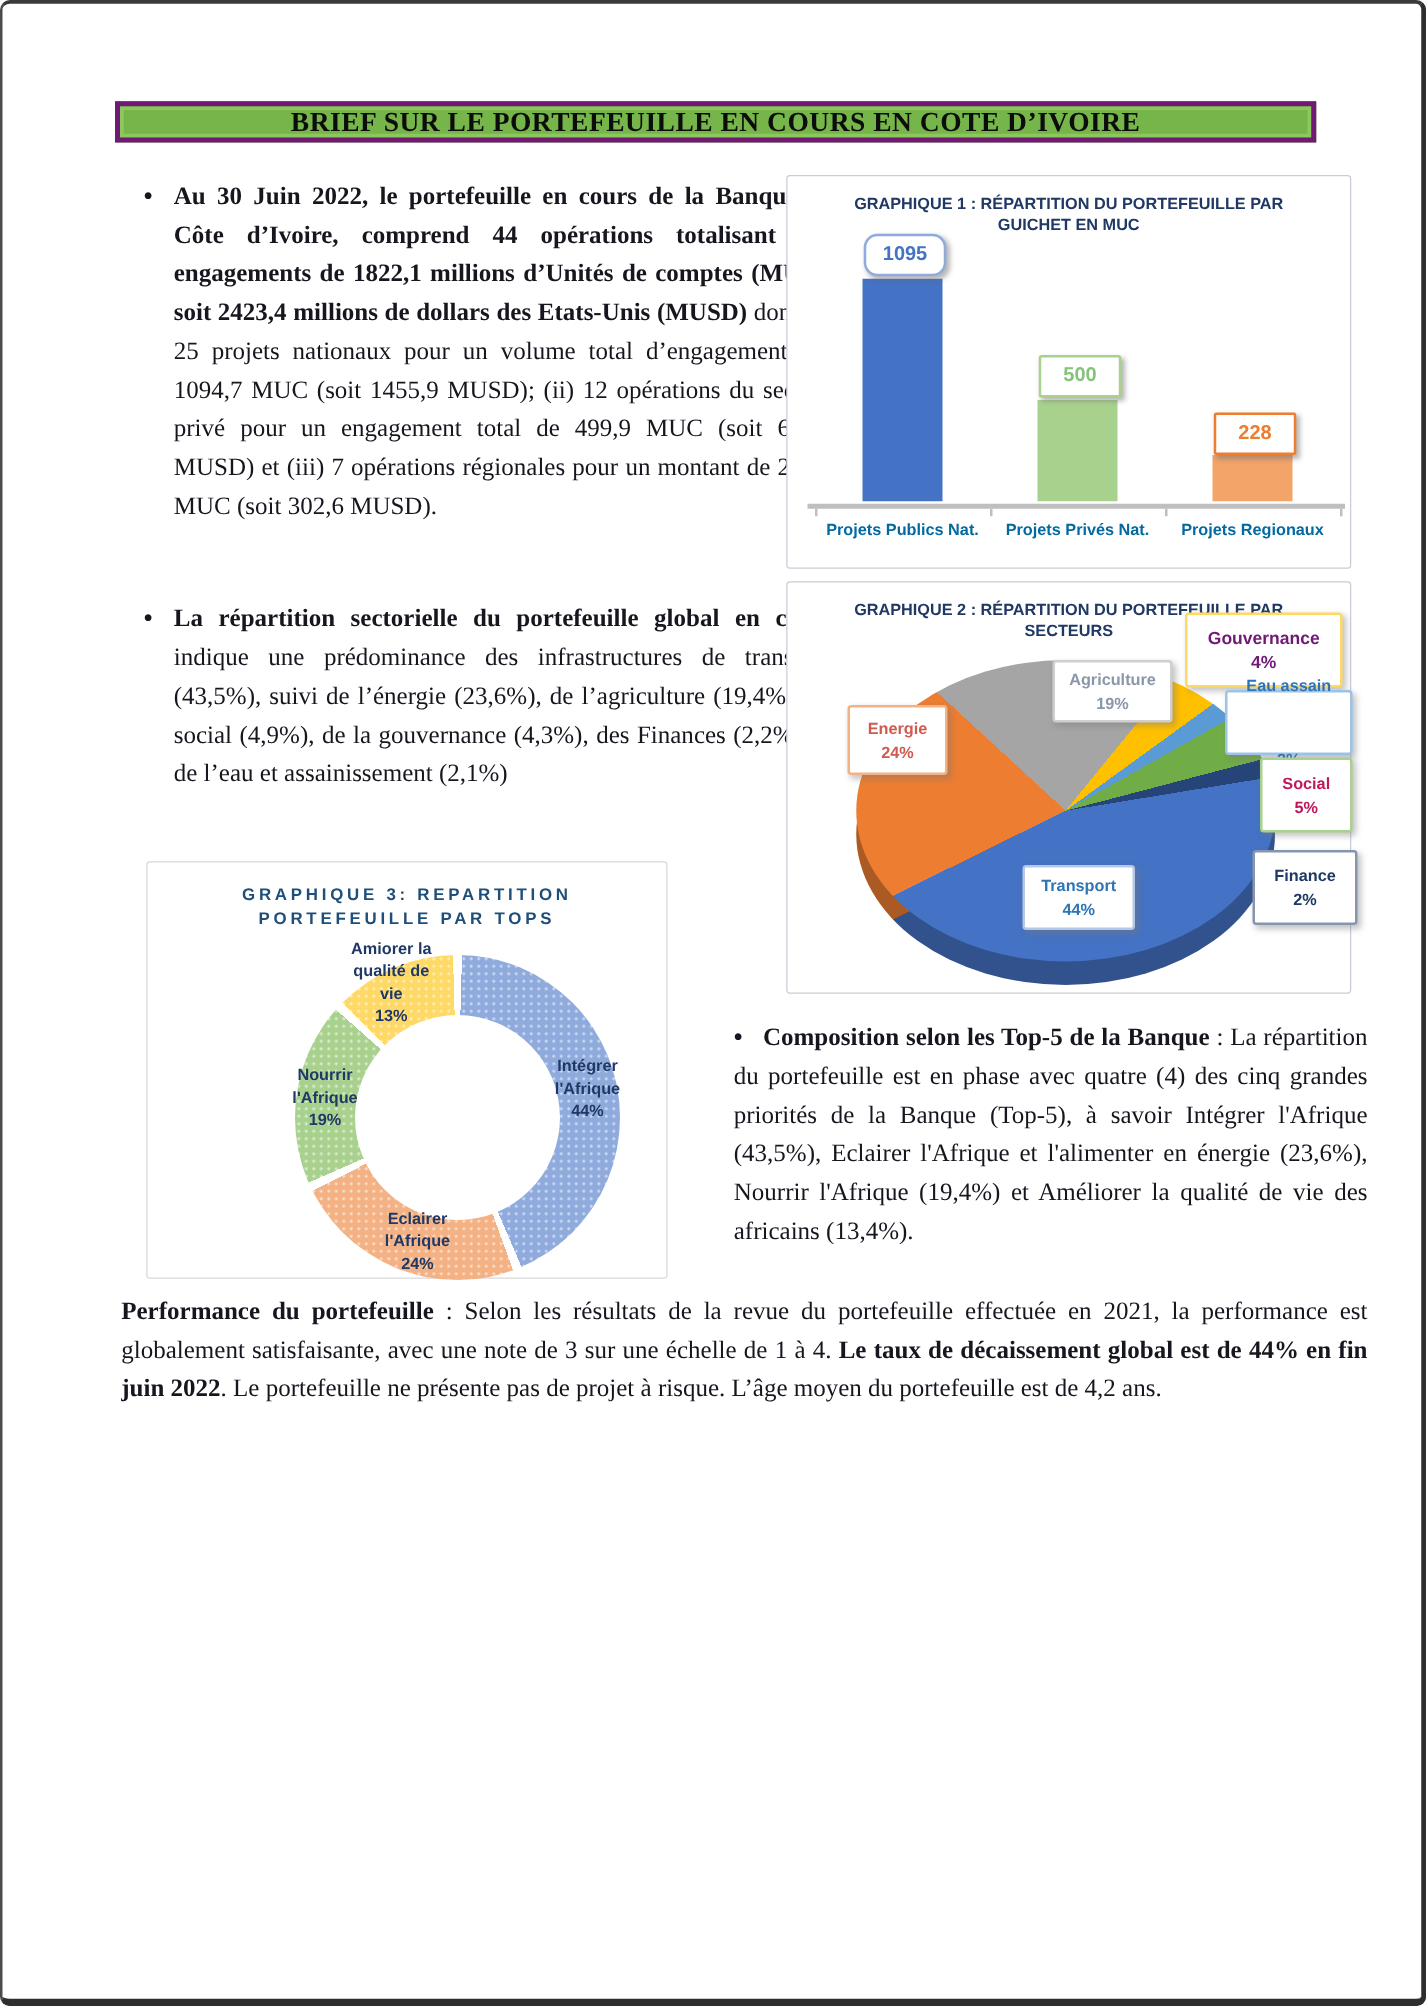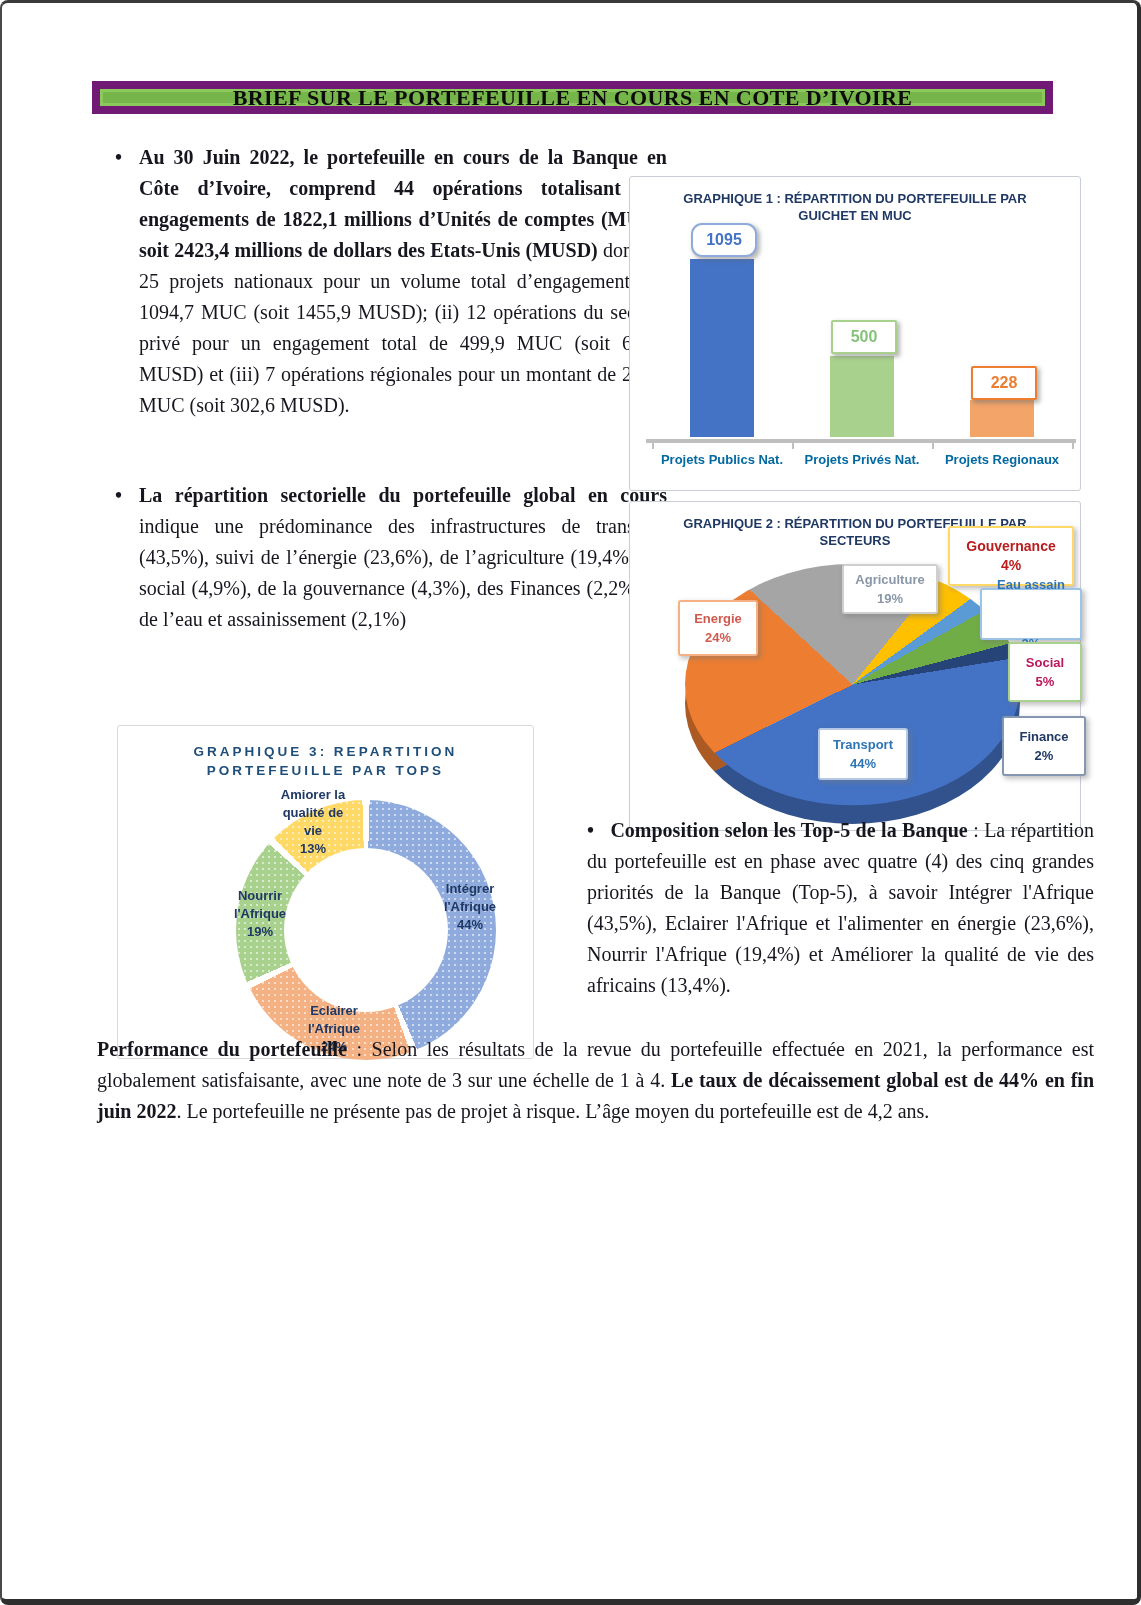--- a/index.html
+++ b/index.html
@@ -6,38 +6,38 @@
   .page{
     position:relative;width:1141px;height:1605px;background:#fff;
     border-top:3px solid #3a3a3a;border-left:2px solid #4a4a4a;
     border-right:4px solid #2e2e2e;border-bottom:6px solid #2e2e2e;
     border-radius:8px;box-sizing:border-box;overflow:hidden;
     font-family:"Liberation Serif", serif;color:#16161f;
   }
   
   .title-bar{
     position:absolute;left:90px;top:78px;width:961px;height:33px;
-    background:#76b549;border:8px solid #701a75;box-shadow:inset 0 0 0 3px #8cc95c;
+    background:#76b549;border:4px solid #701a75;box-shadow:inset 0 0 0 3px #8cc95c;
     box-sizing:border-box;display:flex;align-items:center;justify-content:center;
     font-weight:bold;font-size:22px;letter-spacing:.4px;color:#0c0c0c;
   }
   
   .para{position:absolute;text-align:justify;font-size:20px;line-height:31px;}
   .para .b{font-weight:bold;}
   .hang{padding-left:42px;}
   .hang::before{content:"\2022";position:absolute;left:18px;font-weight:bold;font-size:20px;}
   .inlineb::before{content:"\2022\00a0\00a0";font-weight:bold;}
   .p1{left:95px;top:139px;width:528px;}
   .p2{left:95px;top:477px;width:528px;}
   .p3{left:585px;top:812px;width:507px;}
   .p4{left:95px;top:1031px;width:997px;}
   
   .chart-box{
     position:absolute;background:#fff;border:1.5px solid #c9ced6;border-radius:3px;
-    box-sizing:border-box;font-family:"Liberation Sans", sans-serif;margin-top:36px;
+    box-sizing:border-box;font-family:"Liberation Sans", sans-serif;
   }
   .g1{left:627px;top:137px;width:452px;height:315px;}
   .g2{left:627px;top:462px;width:452px;height:330px;}
   .g3{left:115px;top:686px;width:417px;height:334px;border-color:#d9d9d9;}
   .chart-title{
     position:absolute;left:8%;top:13px;width:84%;text-align:center;
     font-weight:bold;font-size:13px;line-height:17px;color:#1f3864;
   }
   .chart-title3{
     position:absolute;left:4%;top:16px;width:92%;text-align:center;
@@ -127,21 +127,21 @@
   <div class="chart-box g2">
     <div class="chart-title">GRAPHIQUE 2 : RÉPARTITION DU PORTEFEUILLE PAR SECTEURS</div>
     <div class="pie-wrap">
       <div class="pie-depth" id="pieDepth" style="background: conic-gradient(from -38deg, rgb(165, 165, 165) 0deg, rgb(165, 165, 165) 68.4deg, rgb(255, 192, 0) 68.4deg, rgb(255, 192, 0) 82.8deg, rgb(91, 155, 213) 82.8deg, rgb(91, 155, 213) 90deg, rgb(112, 173, 71) 90deg, rgb(112, 173, 71) 108deg, rgb(38, 68, 120) 108deg, rgb(38, 68, 120) 115.2deg, rgb(68, 114, 196) 115.2deg, rgb(68, 114, 196) 273.6deg, rgb(237, 125, 49) 273.6deg, rgb(237, 125, 49) 360deg);"></div>
       <div class="pie-face" id="pieFace" style="background: conic-gradient(from -38deg, rgb(165, 165, 165) 0deg, rgb(165, 165, 165) 68.4deg, rgb(255, 192, 0) 68.4deg, rgb(255, 192, 0) 82.8deg, rgb(91, 155, 213) 82.8deg, rgb(91, 155, 213) 90deg, rgb(112, 173, 71) 90deg, rgb(112, 173, 71) 108deg, rgb(38, 68, 120) 108deg, rgb(38, 68, 120) 115.2deg, rgb(68, 114, 196) 115.2deg, rgb(68, 114, 196) 273.6deg, rgb(237, 125, 49) 273.6deg, rgb(237, 125, 49) 360deg);"></div>
     </div>
     <div class="plabel pl0" style="border-color: rgb(207, 207, 207); color: rgb(138, 151, 168);">
         <span>Agriculture</span>
         <span>19%</span>
       </div>
-    <div class="plabel pl1" style="border-color: rgb(255, 217, 102); color: #b91c1c;">
+    <div class="plabel pl1" style="border-color: rgb(255, 217, 102); color: #701a75;">
         <span>Gouvernance</span>
         <span>4%</span>
       </div>
     <div class="plabel pl2" style="border-color: rgb(157, 195, 230); color: rgb(46, 117, 182); gap: 40px;">
         <span>Eau assain</span>
         <span>2%</span>
       </div>
     <div class="plabel pl3" style="border-color: rgb(169, 209, 142); color: #be185d;">
         <span>Social</span>
         <span>5%</span>

